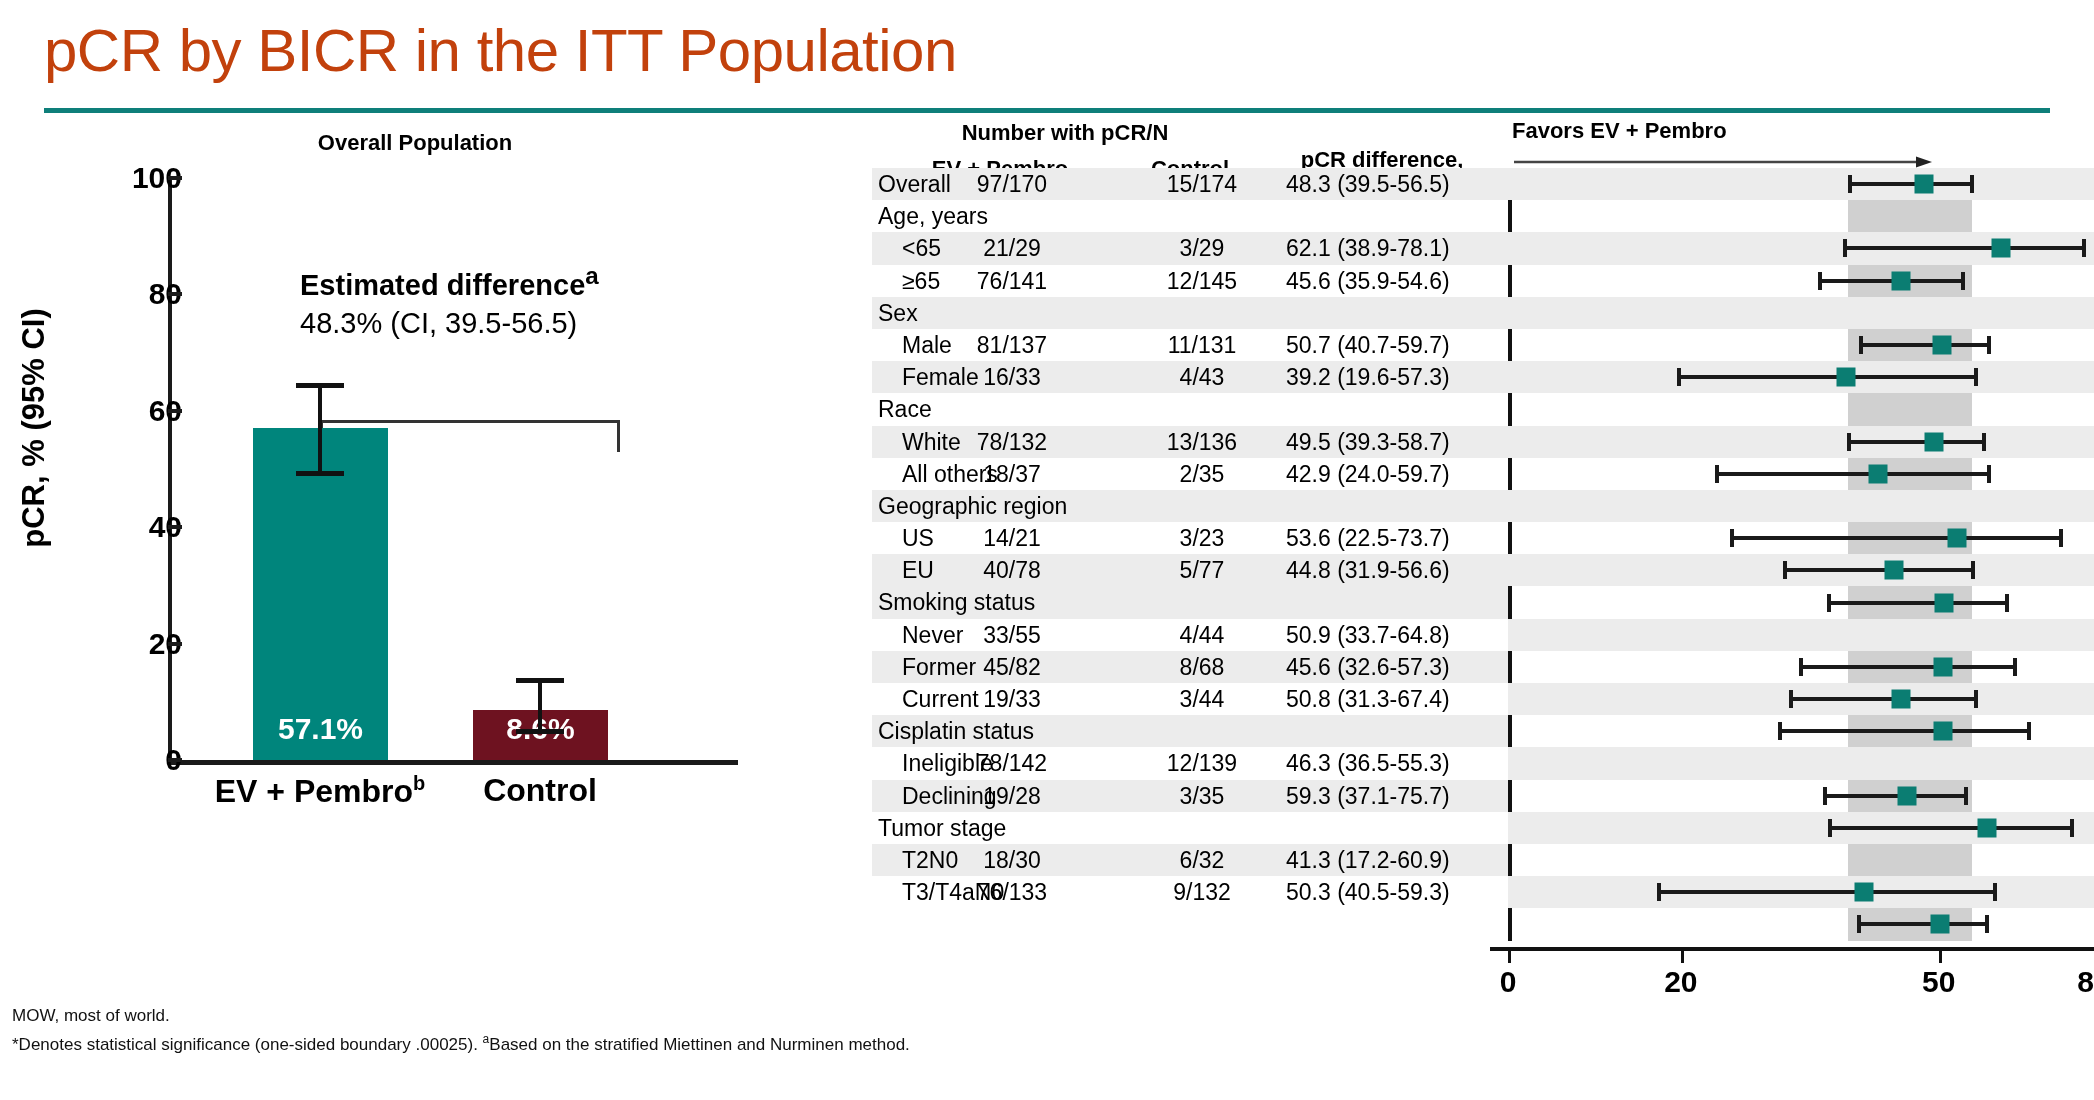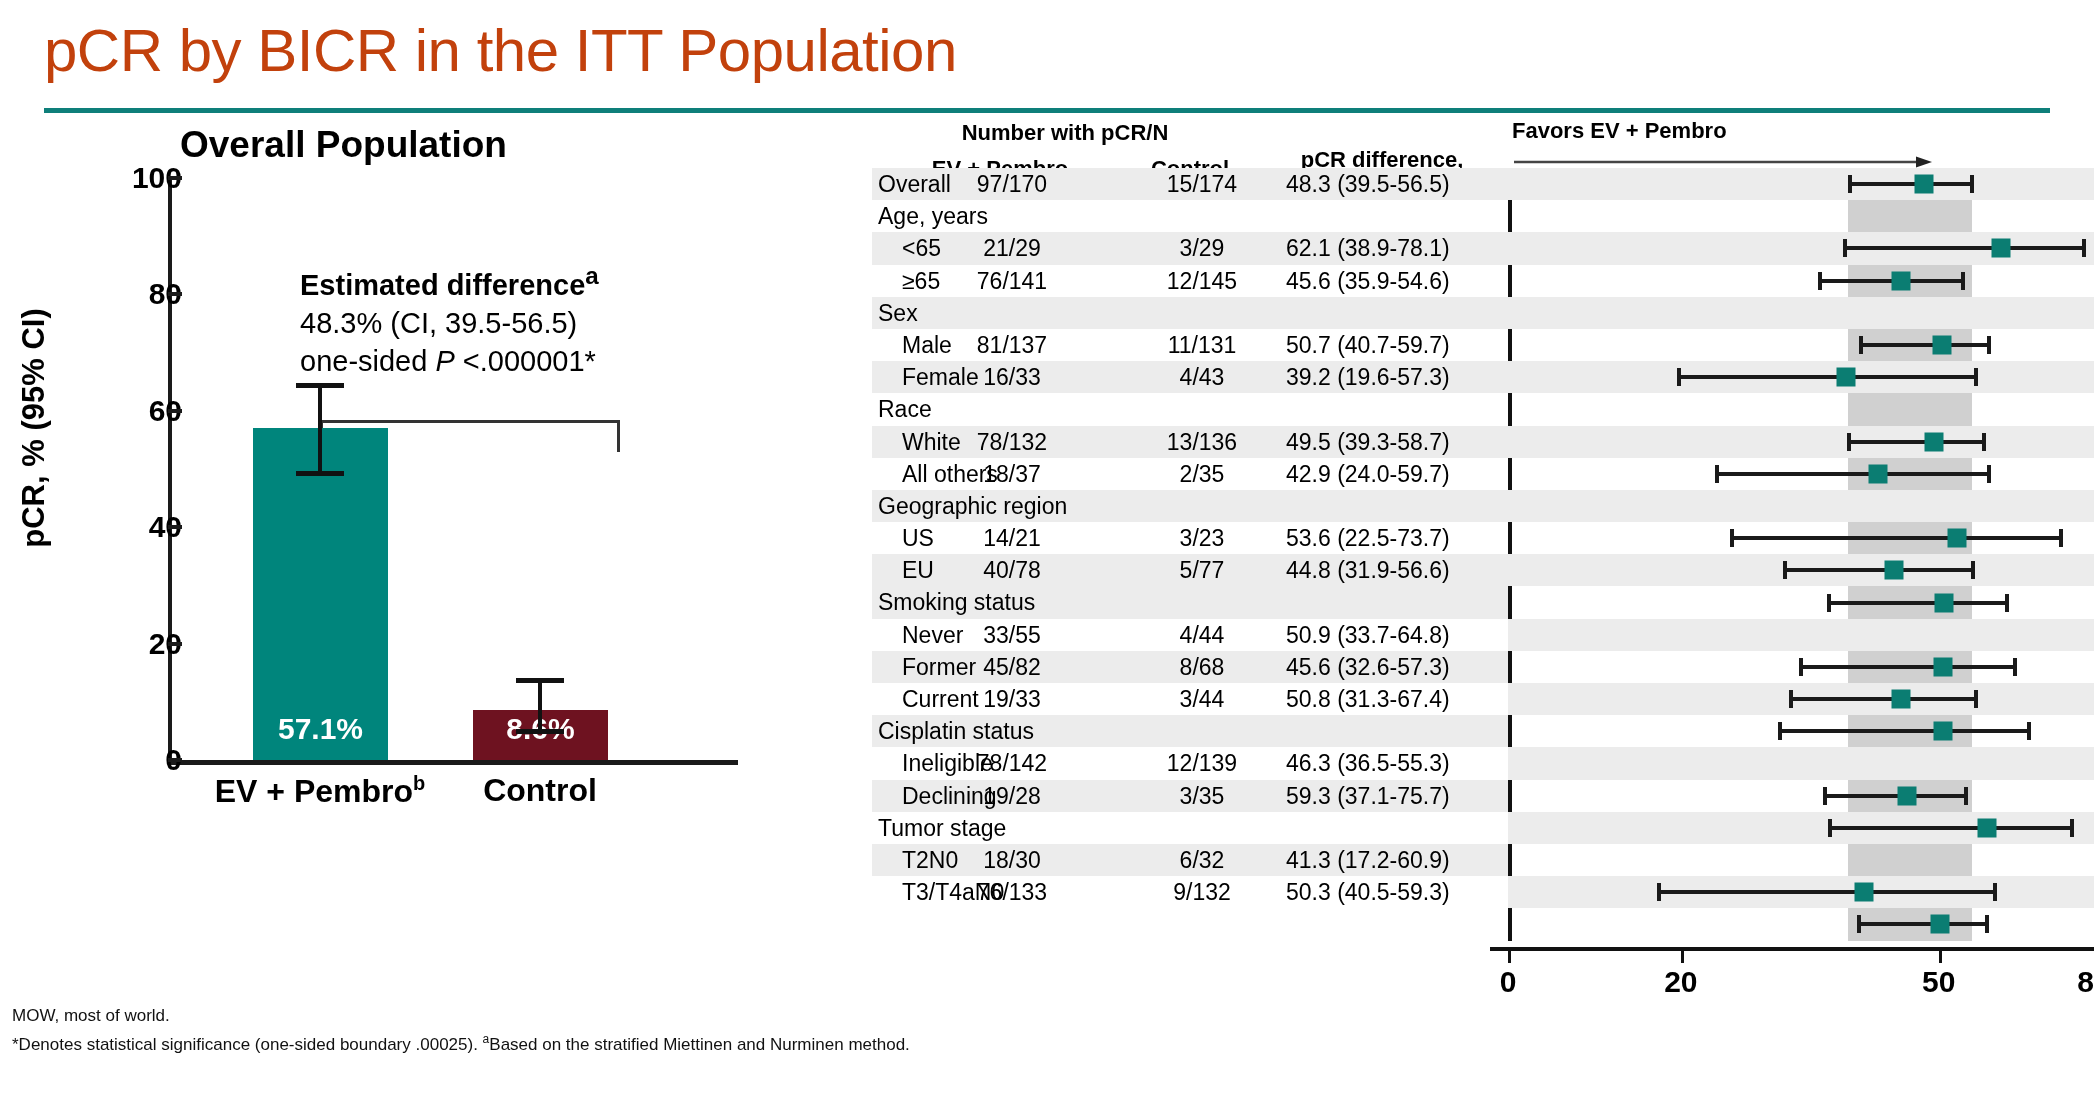--- a/index.html
+++ b/index.html
@@ -17,22 +17,22 @@
     color:#c2410c;white-space:nowrap;
   }
   #title-rule{
     position:absolute;left:44px;top:108px;width:2006px;height:5px;
     background:#0e7f7a;
   }
 
   
   #barchart{position:absolute;left:0px;top:120px;width:780px;height:800px;}
   #bar-panel-title{
-    position:absolute;left:180px;top:4px;width:470px;
-    font-size:37px;font-weight:bold;
+    position:absolute;left:180px;top:10px;width:470px;text-align:center;
+    font-size:22px;font-weight:bold;
   }
   
   #y-axis-line{
     position:absolute;left:168px;top:58px;width:4px;height:584px;background:#1a1a1a;
   }
   #x-axis-line{
     position:absolute;left:168px;top:640px;width:570px;height:5px;background:#1a1a1a;
   }
   .ytick{position:absolute;left:168px;width:14px;height:4px;background:#1a1a1a;}
   .ytick-label{
@@ -147,21 +147,20 @@
         </div>
         <div class="ytick-wrap" style="top: 58px;">
           <div class="ytick-label" style="top: 0px;">100</div>
           <div class="ytick" style="top: -2px;"></div>
         </div>
       </div>
 
     <div id="est-box">
       <div class="hd"><span>Estimated difference</span><sup>a</sup></div>
       <div><span>48.3% (CI, 39.5-56.5)</span></div>
-      <div><span>one-sided </span><span class="it">P</span><span> &lt;.000001*</span></div>
     </div>
 
     <div id="sig-bracket">
       <div class="top"></div>
         <div class="lft"></div>
         <div class="rgt"></div>
     </div>
 
     <div id="bars-holder">
         <div style="position: absolute; left: 253px; top: 307.678px; width: 135px; height: 332.322px; background: rgb(0, 133, 124);"></div>

